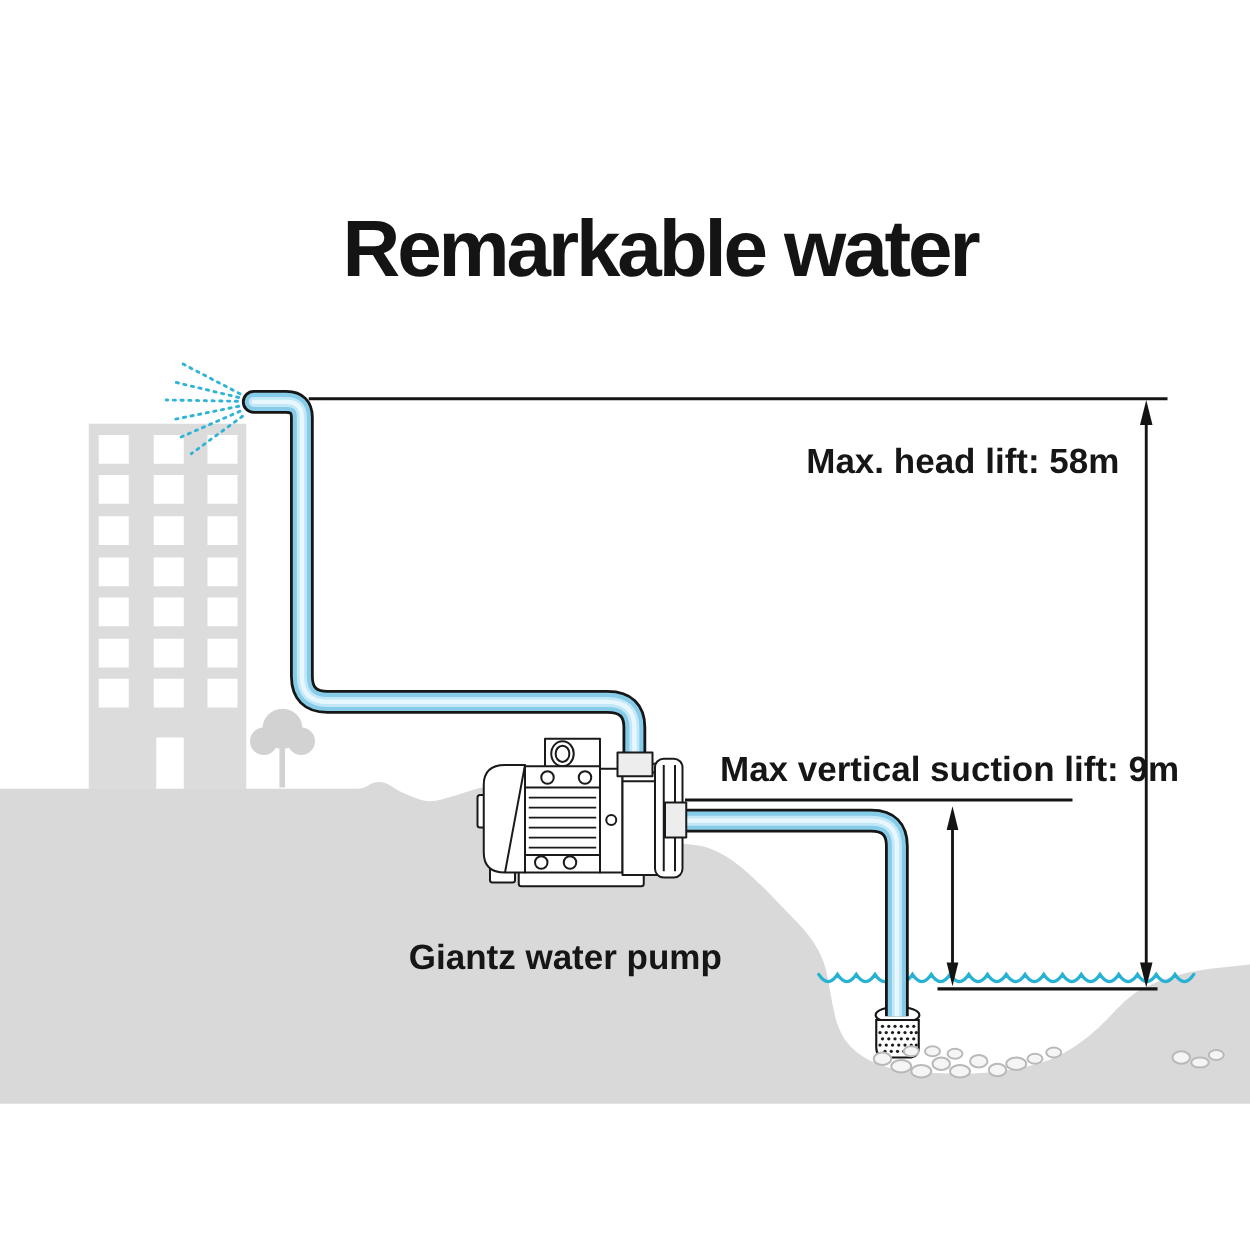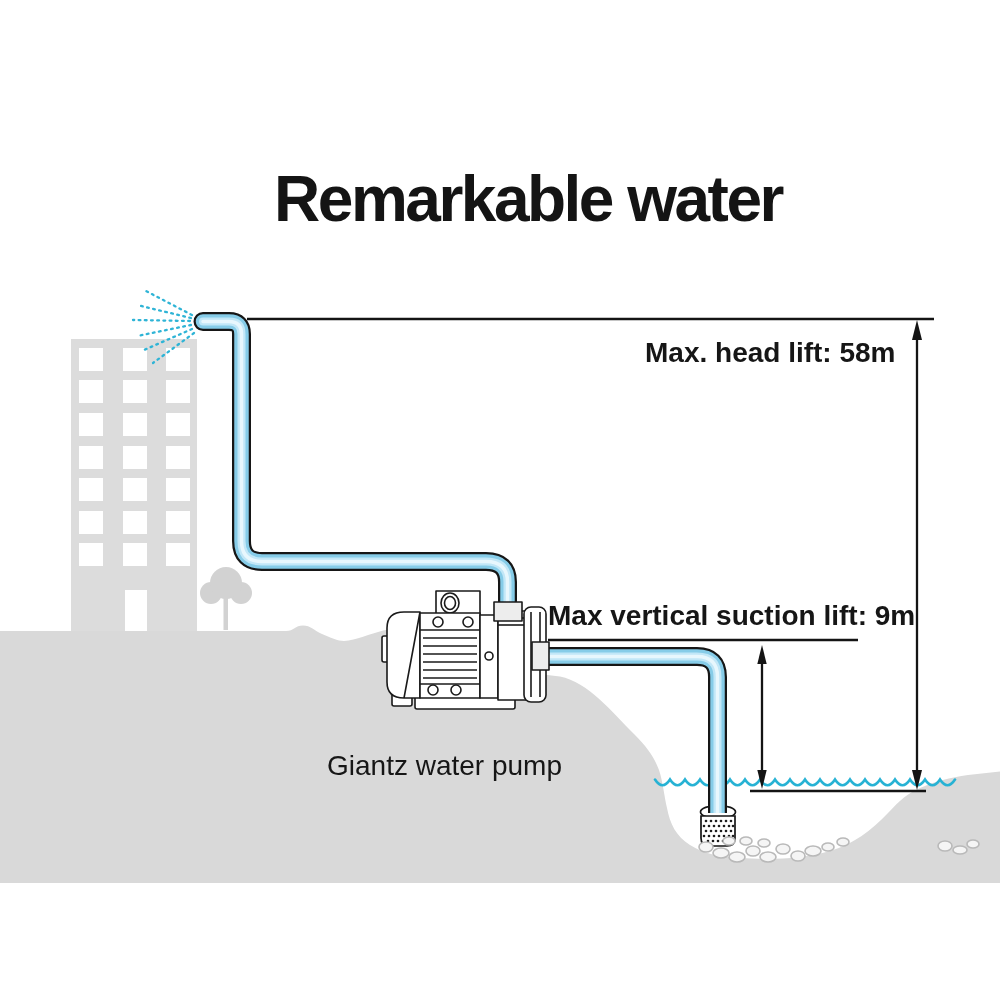--- a/index.html
+++ b/index.html
@@ -15,23 +15,23 @@
   .title{
     position:absolute;left:0;top:168px;width:1000px;
     text-align:center;
     font-size:64px;font-weight:800;letter-spacing:-2.5px;
     line-height:62px;color:#141414;padding-left:28px;
   }
   .label{
     position:absolute;white-space:nowrap;
     font-size:28px;font-weight:600;color:#161616;
   }
-  .label-head{left:645px;top:337px;}
-  .label-suction{left:548px;top:600px;}
-  .label-pump{left:327px;top:750px;font-weight:400;}
+  .label-head{left:645px;top:353px;}
+  .label-suction{left:548px;top:600px;padding-left:28px;}
+  .label-pump{left:327px;top:750px;font-weight:700;}
 </style>
 </head>
 <body>
 
 <div class="stage">
 
   <svg class="scene" viewBox="0 0 1000 1000" aria-hidden="true">
 
     <g>
       <rect x="71" y="339" width="126" height="300" fill="#dcdcdc"></rect>

